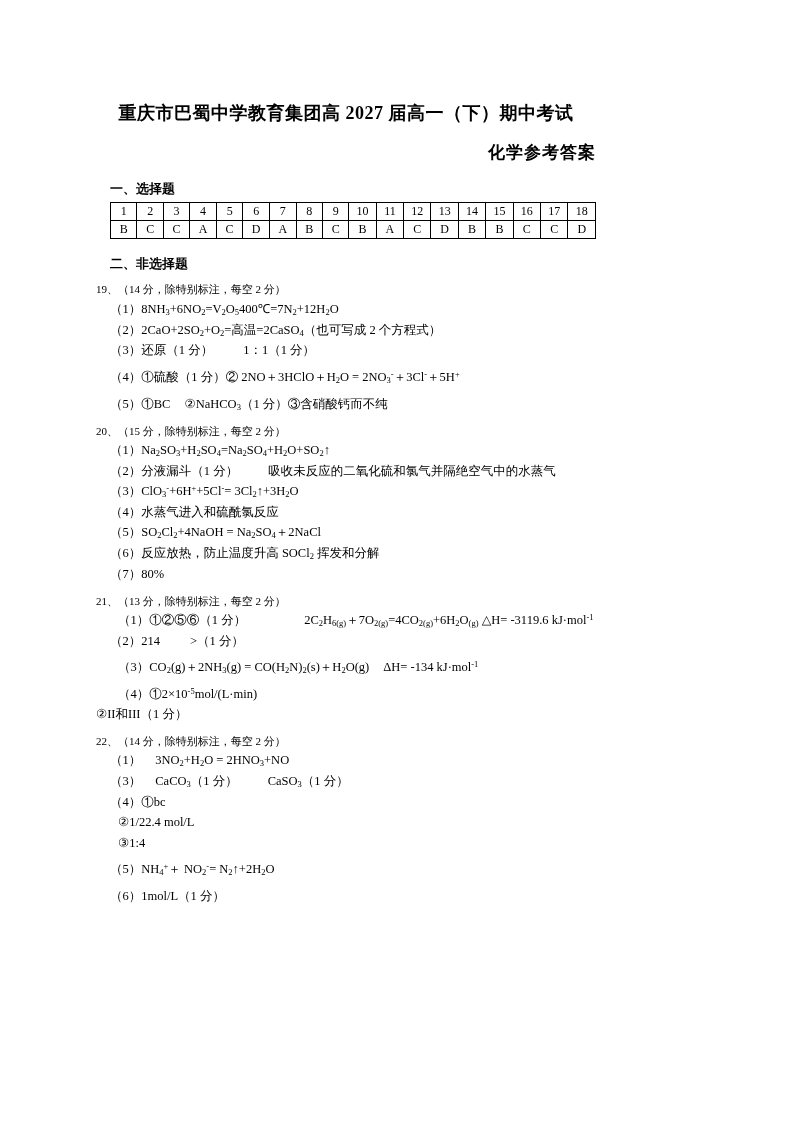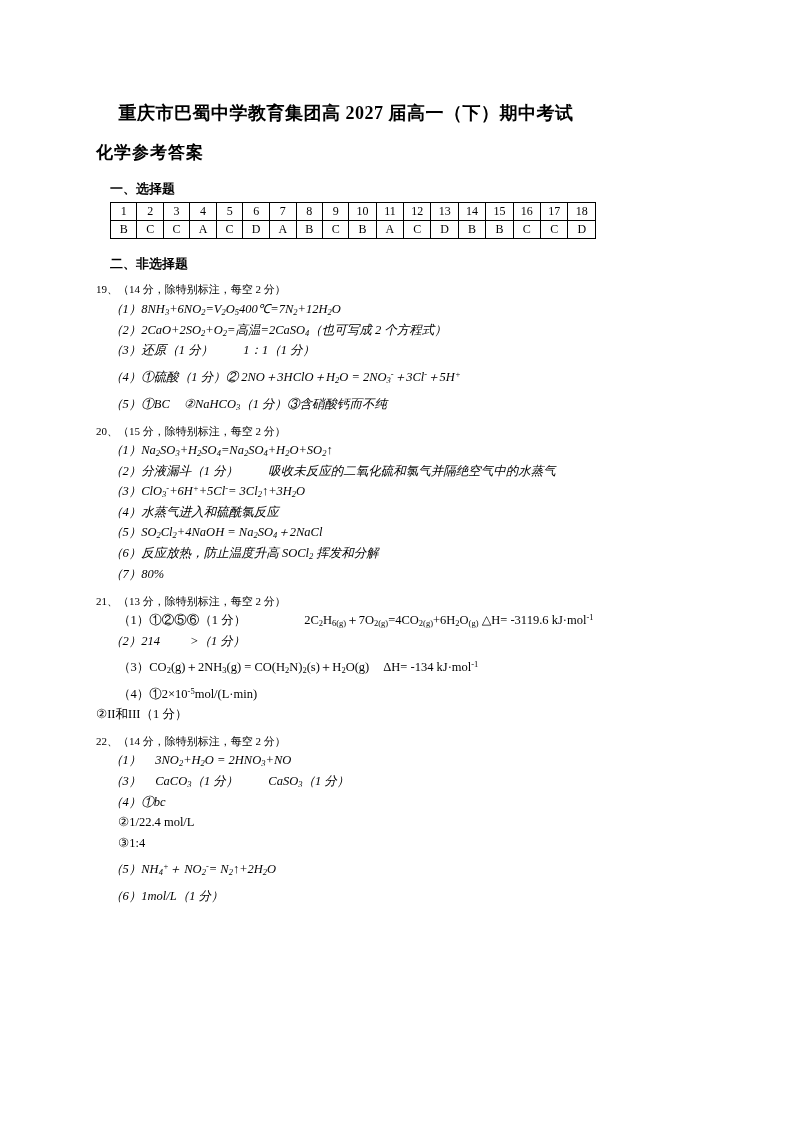--- a/index.html
+++ b/index.html
@@ -27,21 +27,21 @@
     font-weight: bold;
     text-align: center;
     margin: 20px 0 0 0;
     line-height: 1.5;
     letter-spacing: 0.5px;
   }
   h2.doc-subtitle {
     font-family: "Liberation Serif", serif;
     font-size: 17px;
     font-weight: bold;
-    text-align: left;
+    text-align: right;
     margin: 14px 0 0 0;
     letter-spacing: 1px;
   }
   .section-head {
     font-size: 13px;
     font-weight: bold;
     margin: 16px 0 4px 14px;
   }
   table.ans {
     border-collapse: collapse;
@@ -58,21 +58,21 @@
     font-family: "Liberation Serif", serif;
     padding: 0;
   }
   .q-block { margin-top: 7px; }
   .line {
     font-size: 12.5px;
     line-height: 1.62;
     margin: 0;
     padding-left: 0;
   }
-  .line.indent { padding-left: 14px; font-style: italic; }
+  .line.indent { padding-left: 14px; }
   .line.indent2 { padding-left: 22px; }
   .q-head { font-size: 11px; line-height: 1.7; margin: 0; }
   sub { font-size: 8.5px; vertical-align: -0.25em; }
   sup { font-size: 8.5px; vertical-align: 0.45em; }
   .gap { display: inline-block; width: 30px; }
   .gap-sm { display: inline-block; width: 14px; }
   .gap-lg { display: inline-block; width: 58px; }
   .spacer6 { height: 6px; }
 </style>
 </head>

